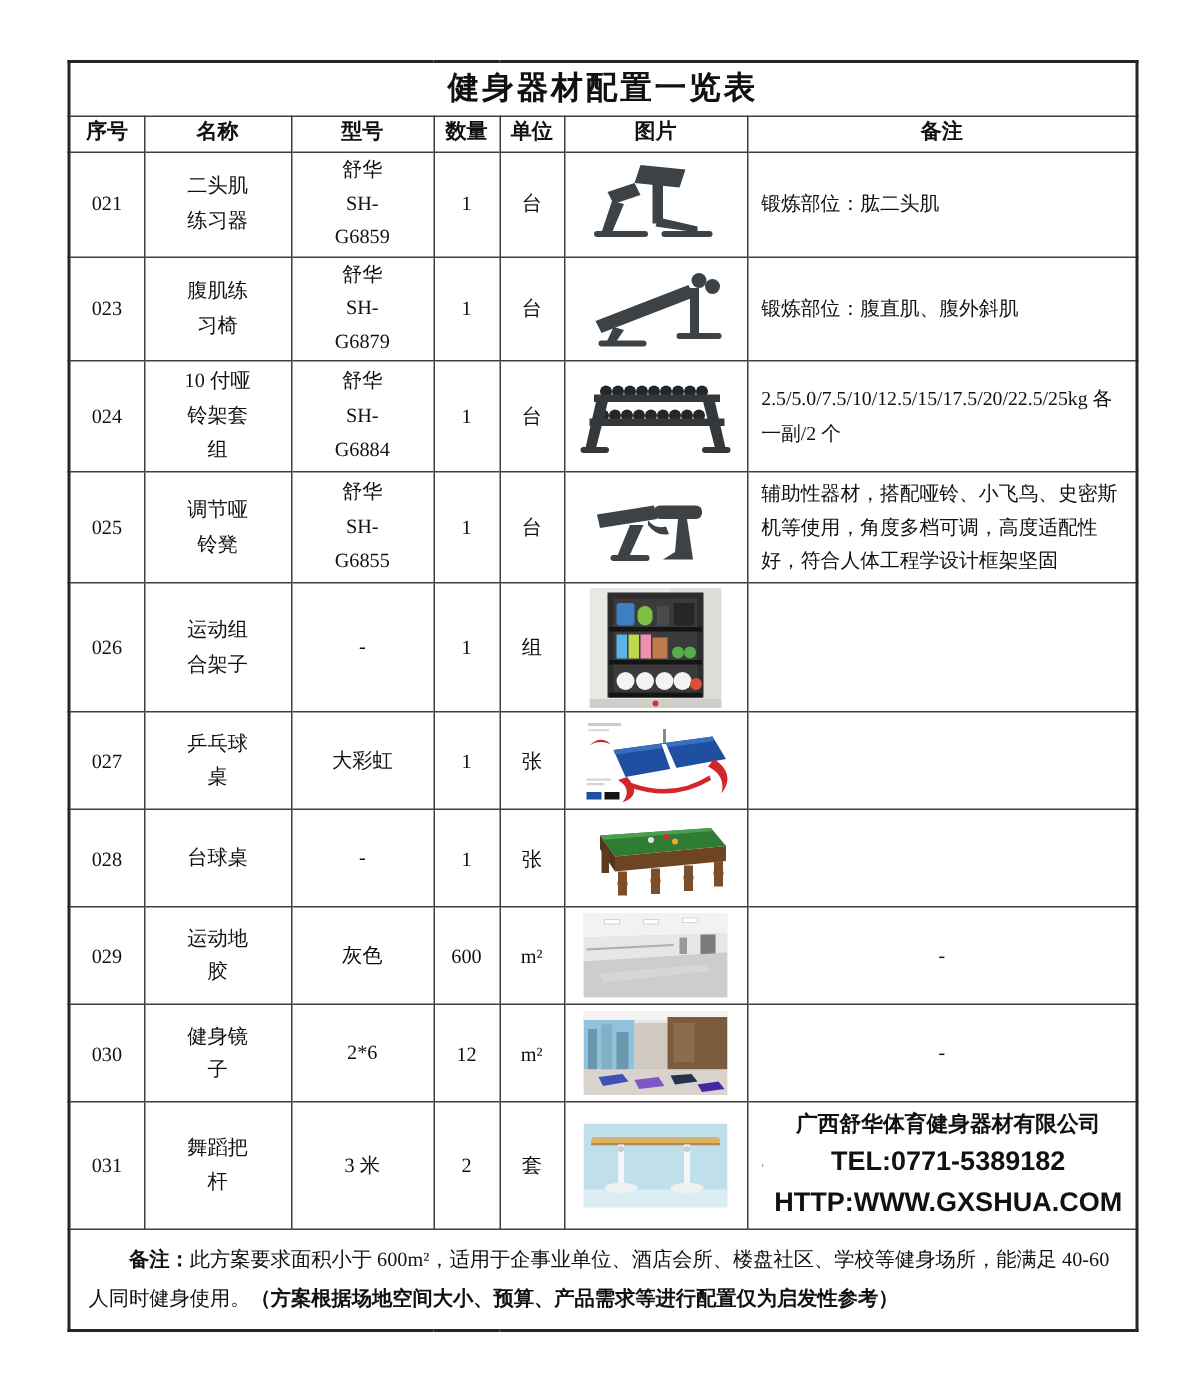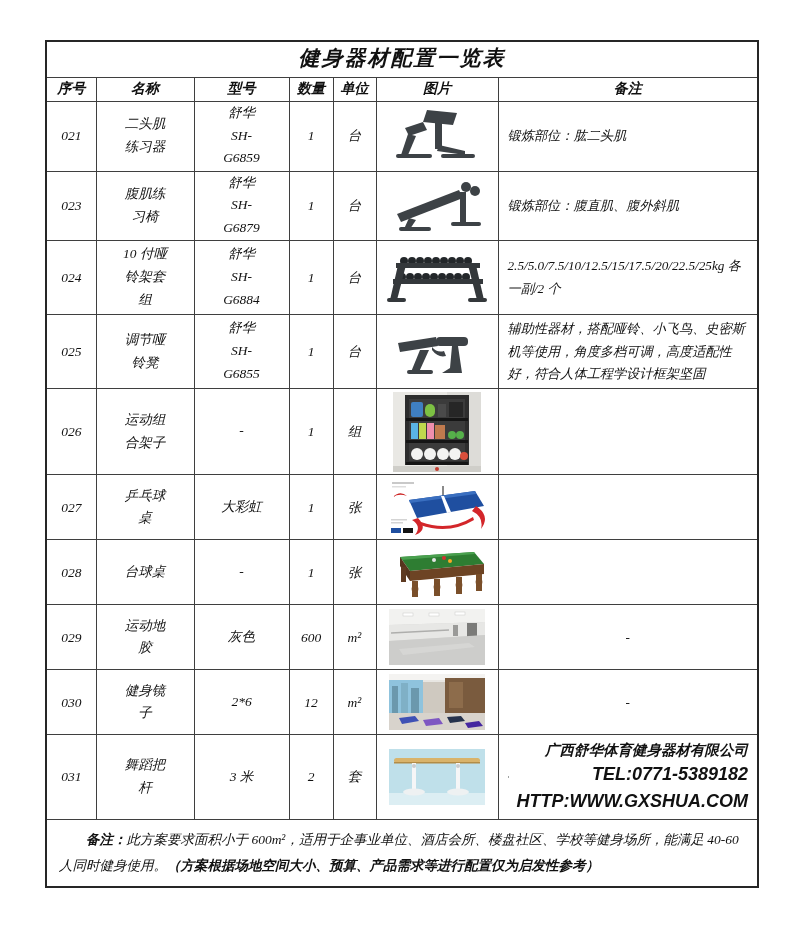--- a/index.html
+++ b/index.html
@@ -1,31 +1,31 @@
 <!DOCTYPE html>
 <html><head>
 <meta charset="utf-8">
 <style>
   * { margin:0; padding:0; box-sizing:border-box; }
   html,body { width:800px; height:925px; background:#ffffff;
     font-family:"Liberation Serif","DejaVu Serif",serif; color:#111; }
-  .page { width:780px; height:925px; padding:40px 44px 8px 45px; background:#fff;font-style:italic; }
+  .page { width:780px; height:925px; padding:40px 44px 8px 45px; background:#fff; }
   table.sheet { border-collapse:collapse; width:712px; table-layout:fixed;
     border:2px solid #262626; }
   td { border:1px solid #3f3f3f; text-align:center; vertical-align:middle;
     font-size:13.5px; line-height:1.6; overflow:hidden; }
   .title-cell { font-size:21px; font-weight:bold; letter-spacing:2px; height:36px; }
   .hdr td { font-weight:bold; font-size:14px; height:24px;margin-top:16px; }
   td.name { padding:2px 24px; line-height:1.7; }
   td.model { line-height:1.7; padding:0 20px; }
   td.remark { text-align:left; padding:3px 9px; line-height:1.7; font-size:13.2px; }
   td.remark.center { text-align:center; }
   .imgwrap { display:flex; justify-content:center; align-items:center; width:100%; }
   .co-box { display:flex; align-items:center; gap:7px; padding:2px 0; }
-  .co-text { text-align:right; font-family:"Liberation Sans","DejaVu Sans",sans-serif; }
+  .co-text { text-align:center; font-family:"Liberation Sans","DejaVu Sans",sans-serif; }
   .co-name { font-weight:bold; font-size:14.5px; line-height:1.45; }
   .co-line { font-weight:bold; font-size:18px; line-height:1.45; }
   td.note-cell { text-align:left; padding:6px 12px; height:68px; font-size:13.5px;
     line-height:1.9; }
   td.note-cell p { text-indent:2em; }
   .b { font-weight:bold; }
 </style>
 </head>
 <body>
 

